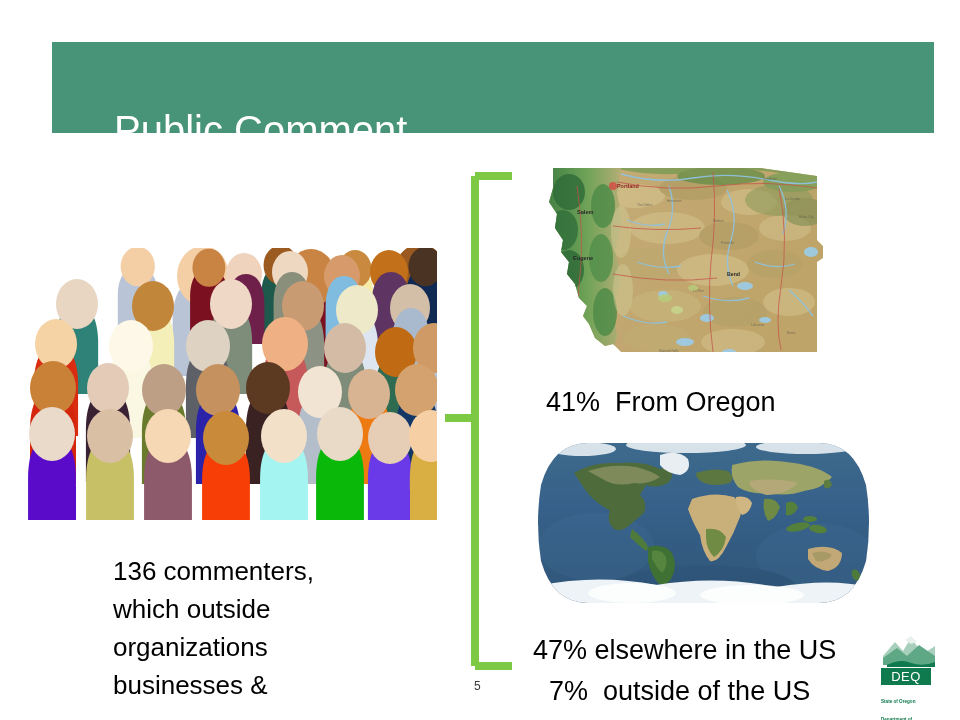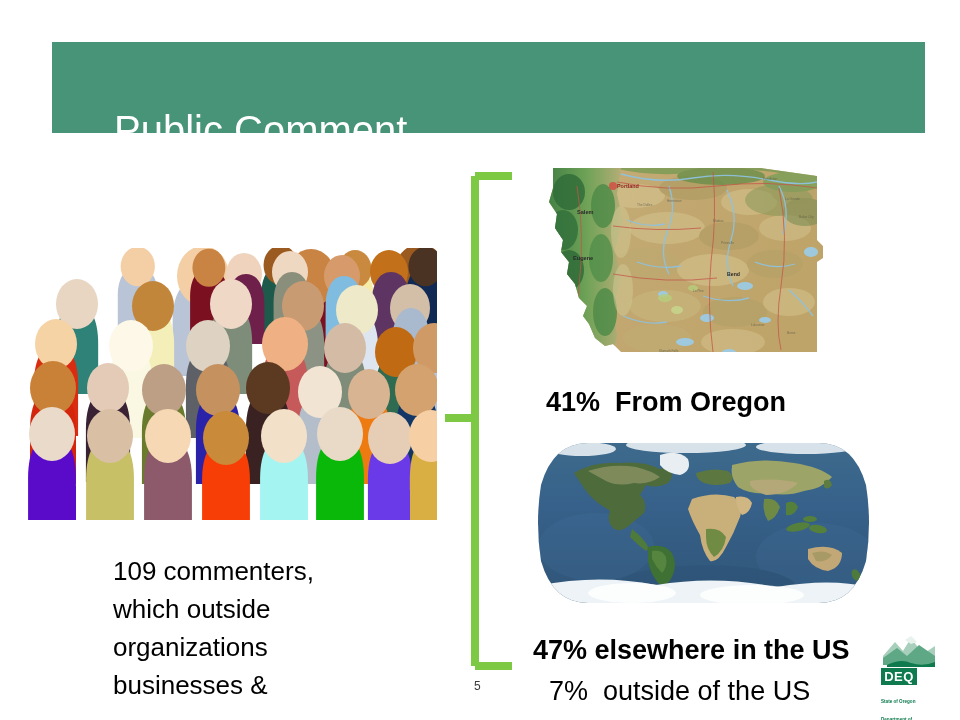--- a/index.html
+++ b/index.html
@@ -14,20 +14,21 @@
     width: 960px; height: 720px;
     background: #ffffff;
   }
 
   
   #header-bar {
     position: absolute;
     left: 52px; top: 42px;
     width: 873px; height: 91px;
     background: #479478;
+    padding-left: 9px;
   }
   #slide-title {
     position: absolute;
     left: 62px; top: 66px;
     font-size: 40px;
     color: #ffffff;
     letter-spacing: 0px;
     white-space: pre;
   }
   #slide-title-suffix {
@@ -56,22 +57,22 @@
   #world-map svg { display: block; }
 
   
   .caption {
     position: absolute;
     font-size: 27px;
     color: #000000;
     white-space: pre;
     line-height: 40px;
   }
-  #caption-oregon  { left: 546px; top: 382px; font-weight: bold; }
-  #caption-us      { left: 533px; top: 630px; font-weight: bold; }
+  #caption-oregon  { left: 546px; top: 382px; }
+  #caption-us      { left: 533px; top: 630px; }
   #caption-intl    { left: 533px; top: 671px; margin-left: 16px; }
 
   #crowd-caption {
     position: absolute;
     left: 113px; top: 552px;
     width: 300px;
     font-size: 26px;
     line-height: 38px;
     color: #000000;
   }
@@ -83,25 +84,25 @@
     left: 474px; top: 679px;
     font-size: 12px;
     color: #3b3b3b;
   }
 
   
   #deq-logo { position: absolute; left: 881px; top: 634px; width: 62px; height: 78px; }
   #deq-logo-graphic { position: relative; width: 56px; height: 33px; overflow: hidden; }
   #deq-wordmark {
     margin-top: 1px;
-    width: 36px; height: 17px;
+    width: 50px; height: 17px;
     background: #0E7A4E;
     color: #ffffff;
     font-size: 13px;
-    font-weight: bold;
+    font-weight: normal;
     letter-spacing: 0.5px;
     text-align: center;
     line-height: 17px;
   }
   #deq-subtext {
     margin-top: 2px;
     font-size: 4.6px;
     line-height: 6px;
     color: #0E7A4E;
     font-weight: bold;
@@ -482,21 +483,21 @@
         </g>
       </g>
     </svg>
   </div>
 
   <div class="caption" id="caption-oregon">41%  From Oregon</div>
   <div class="caption" id="caption-us">47% elsewhere in the US</div>
   <div class="caption" id="caption-intl">7%  outside of the US</div>
 
   <div id="crowd-caption">
-    <div>109 commenters,</div>
+    <div>136 commenters,</div>
     <div>which outside</div>
     <div>organizations</div>
     <div>businesses &amp;</div>
   </div>
 
   <div id="page-number">5</div>
 
   <div id="deq-logo">
     <div id="deq-logo-graphic">
       <svg width="56" height="33" viewBox="0 0 56 33" xmlns="http://www.w3.org/2000/svg">

